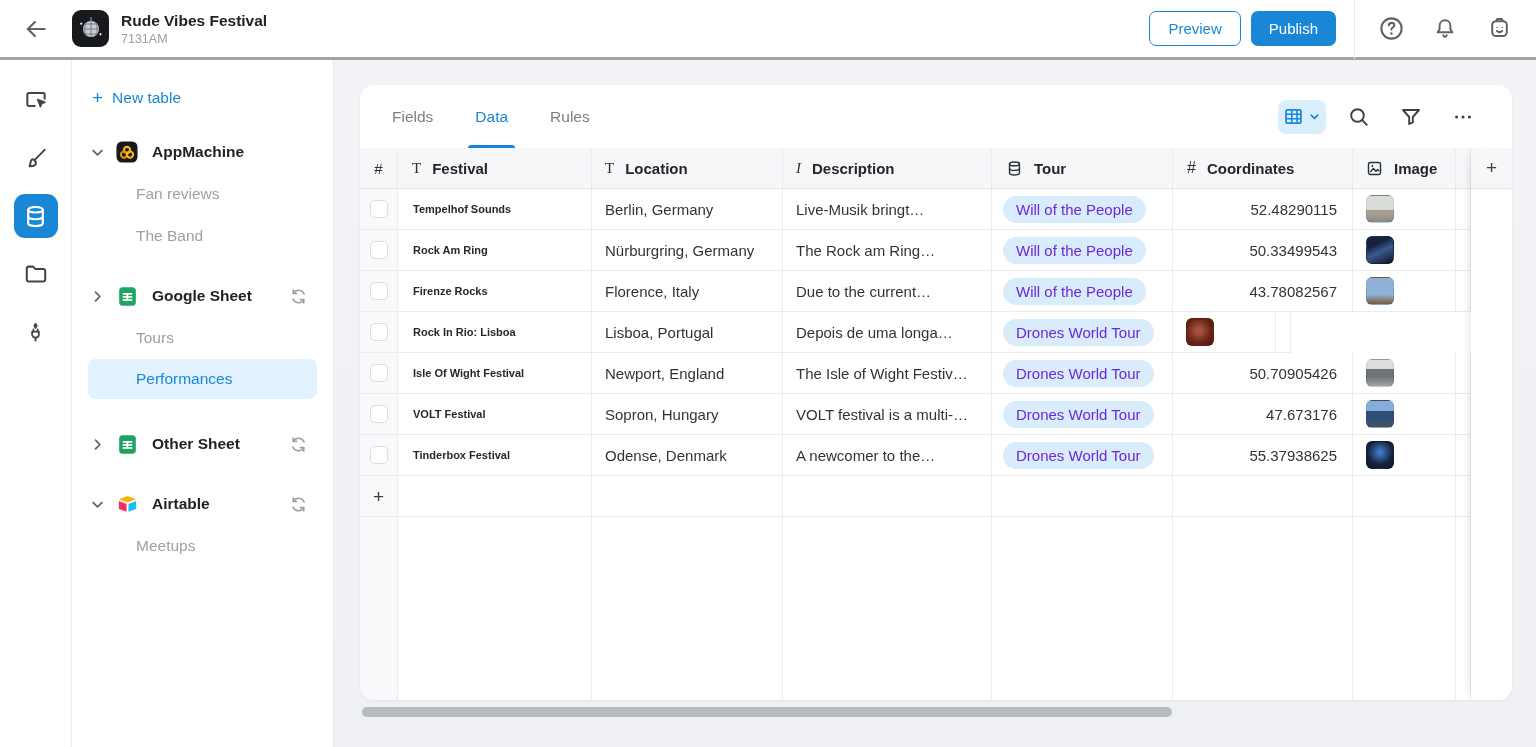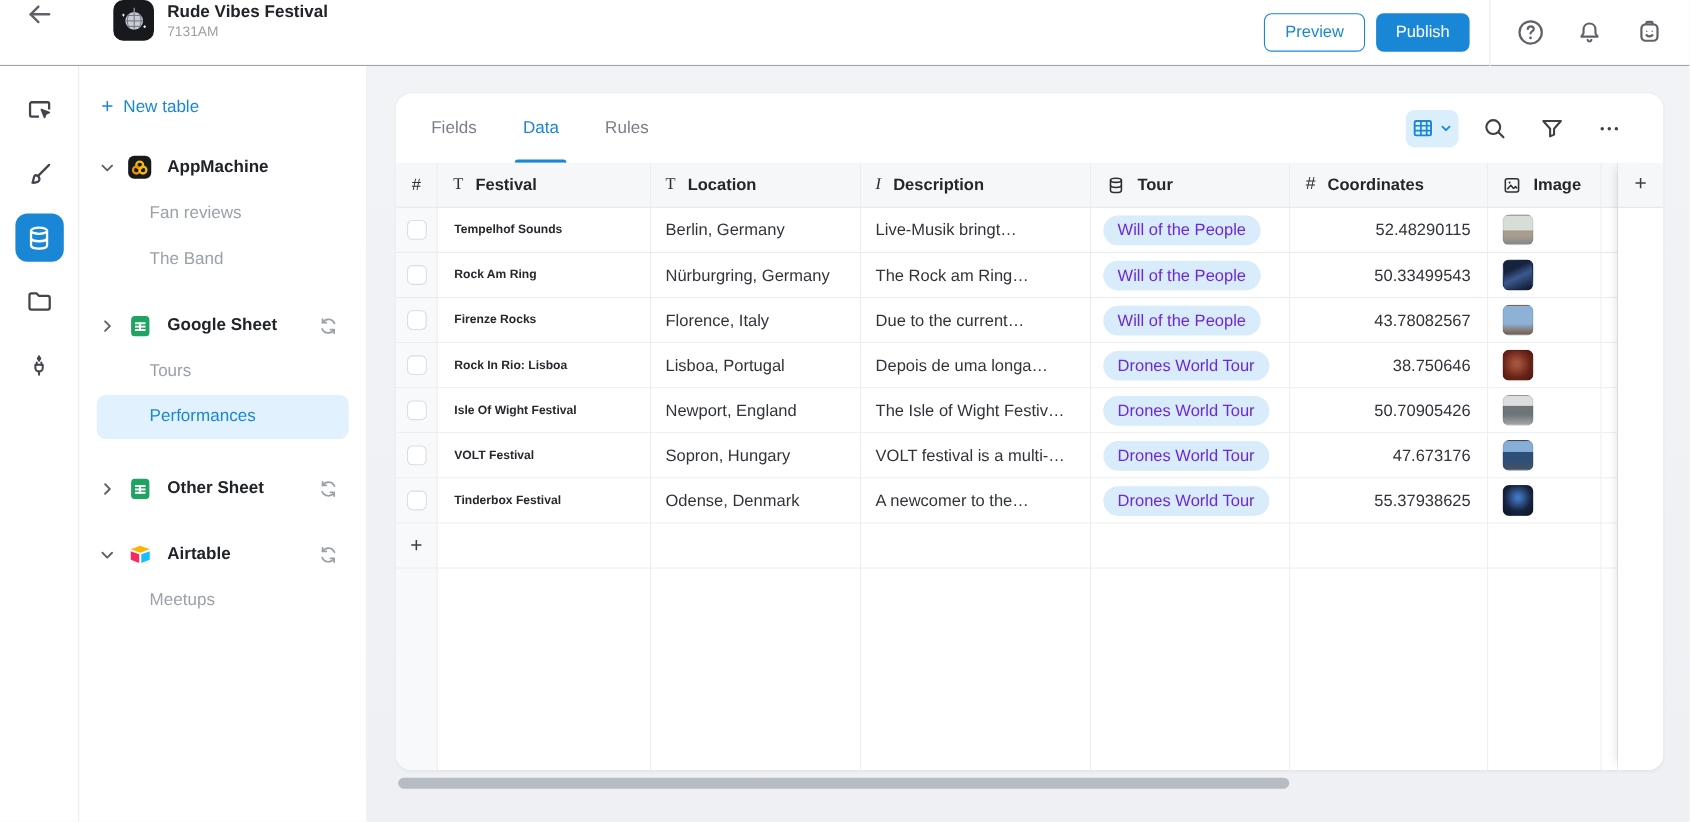--- a/index.html
+++ b/index.html
@@ -1,21 +1,21 @@
 <!DOCTYPE html>
 <html style="--primary: #1a87d6;"><head>
 <meta charset="utf-8">
 <style>
   * { margin:0; padding:0; box-sizing:border-box; }
   html,body { width:1536px; height:747px; overflow:hidden; }
   body { font-family:"Liberation Sans", sans-serif; color:#23262b; background:#f2f3f6; }
   .page { width:1536px; height:747px; display:flex; flex-direction:column; }
 
   
-  .topbar { height:60px; background:#fff; border-bottom:1px solid #a3a3a3; display:flex; align-items:flex-start; flex:0 0 60px;gap:31px; }
+  .topbar { height:60px; background:#fff; border-bottom:3px solid #a3a3a3; display:flex; align-items:center; flex:0 0 60px; }
   .back-btn { width:72px; display:flex; align-items:center; justify-content:center; cursor:pointer; }
   .app-id-block { display:flex; align-items:center; gap:12px; }
   .app-icon { width:37px; height:37px; border-radius:9px; background:#17191d; display:flex; align-items:center; justify-content:center; }
   .app-titles .t { font-size:15.5px; font-weight:700; color:#202328; }
   .app-titles .s { font-size:12.5px; color:#9aa0a6; margin-top:2px; }
   .topbar-right { margin-left:auto; display:flex; align-items:center; height:100%; }
   .btn { height:35px; border-radius:7px; font-size:15px; display:flex; align-items:center; justify-content:center; cursor:pointer; padding:0 18px; font-weight:500; }
   .btn-outline { border:1.5px solid var(--primary); color:var(--primary); background:#fff; margin-right:10px; }
   .btn-fill { background:var(--primary); color:#fff; border:none; }
   .topbar-divider { width:1px; height:60px; background:#e8eaed; margin:0 9px 0 18px; }
@@ -453,21 +453,20 @@
           <div class="t-row">
             <div class="c w-num">
                 <div class="checkbox"></div>
               </div>
             <div class="c w-festival">Rock In Rio: Lisboa</div>
             <div class="c w-location">Lisboa, Portugal</div>
             <div class="c w-desc">Depois de uma longa…</div>
             <div class="c w-tour">
                 <span class="pill">Drones World Tour</span>
               </div>
-            <div class="c w-coord">38.750646</div>
             <div class="c w-img">
                 <div class="thumb" style="background: radial-gradient(circle at 45% 45%, rgb(164, 84, 60) 12%, rgb(107, 36, 24) 60%, rgb(72, 23, 16));"></div>
               </div>
             <div class="c w-sliver"></div>
           </div>
 
           <div class="t-row">
             <div class="c w-num">
                 <div class="checkbox"></div>
               </div>

